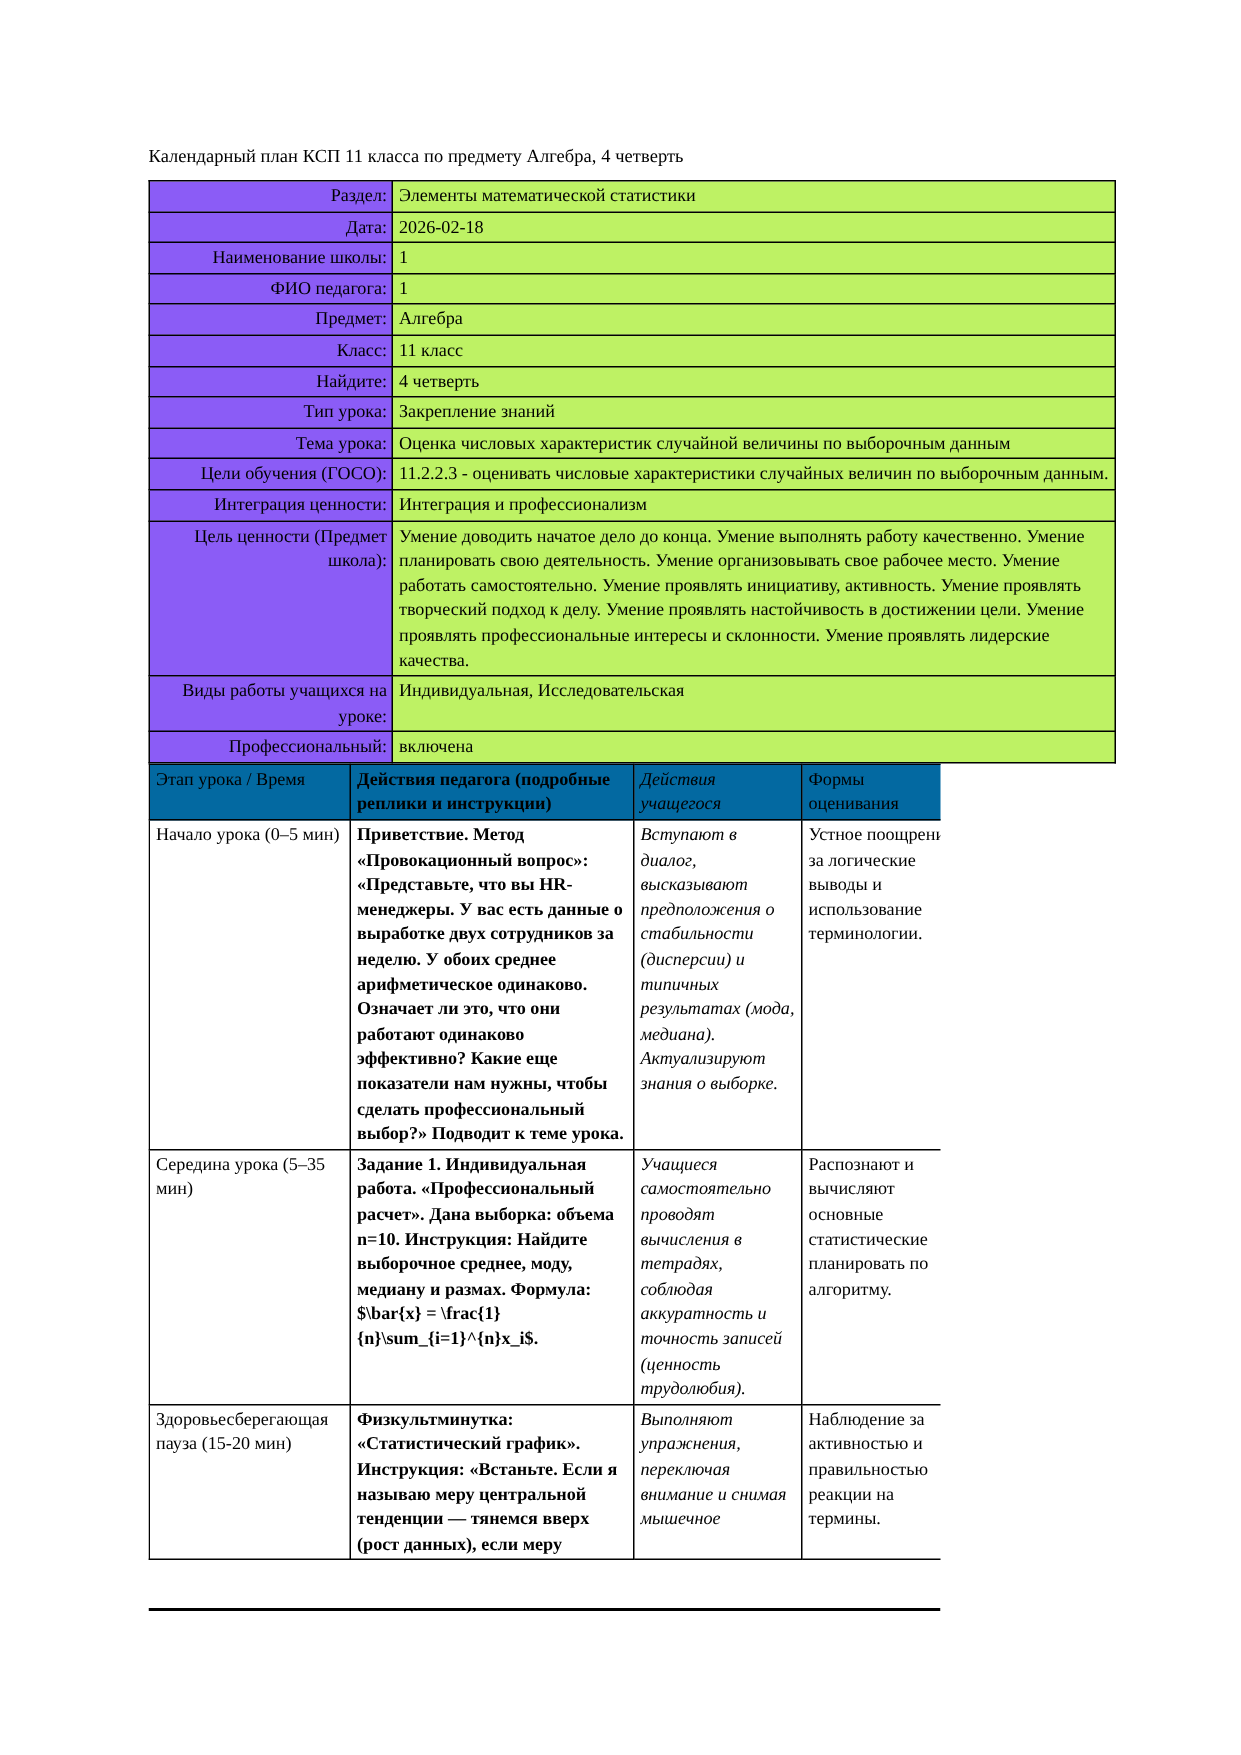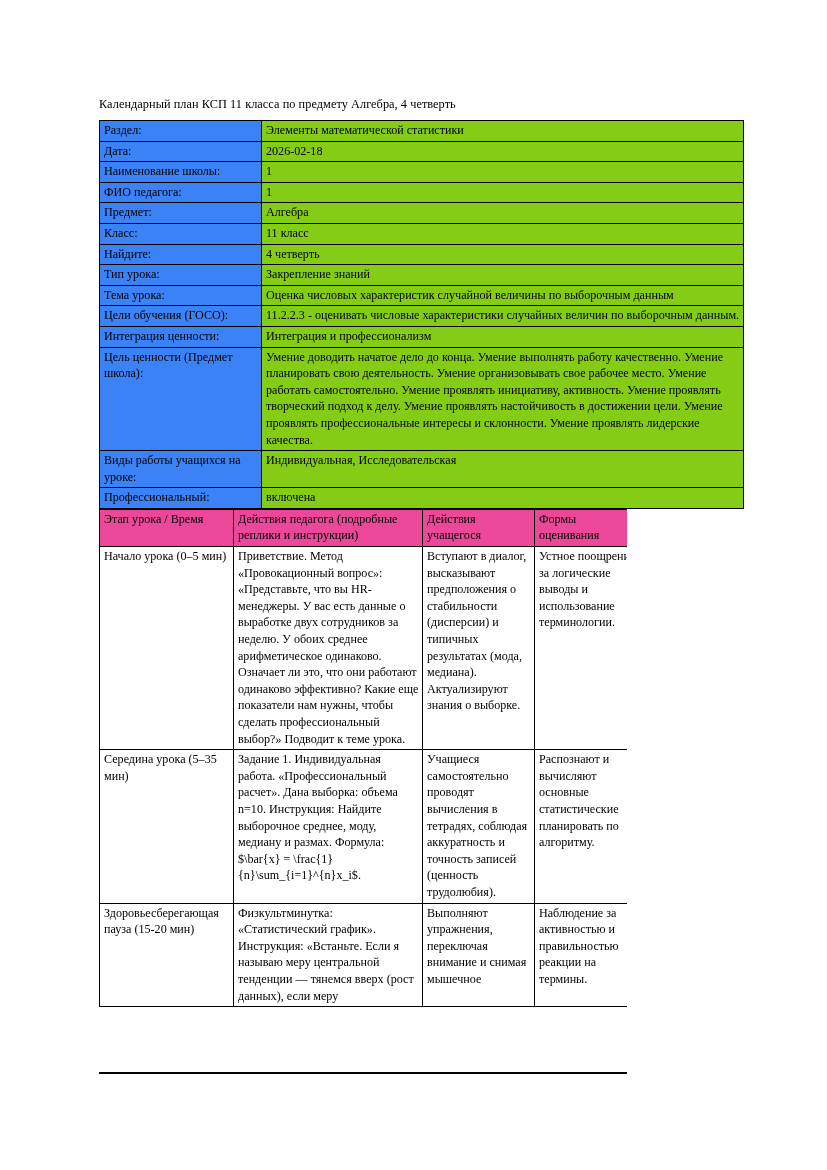--- a/index.html
+++ b/index.html
@@ -51,34 +51,35 @@
     font-weight: normal;
     text-align: left;
     word-wrap: break-word;
     overflow-wrap: break-word;
     hyphens: none;
   }
 
   
   .info-table td.k {
     width: 154px;
-    background: #3b82f6;
+    background: #8b5cf6;
+    text-align: right;
   }
   .info-table td.v {
     width: 474px;
-    background: #84cc16;
+    background: #bef264;
   }
 
   
   .flow-table thead td {
-    background: #ec4899;
+    background: #0369a1;
   }
   .flow-table .c0 { width: 126px; }
-  .flow-table .c1 { width: 181px; }
-  .flow-table .c2 { width: 104px; }
+  .flow-table .c1 { width: 181px; font-weight: bold; }
+  .flow-table .c2 { width: 104px; font-style: italic; }
   .flow-table .c3 { width: 100px; }
   .flow-table .c4 { width: 117px; }
 
   .flow-wrap {
     position: relative;
     height: 565px;
     overflow: hidden;
   }
   .flow-wrap::after {
     content: "";

